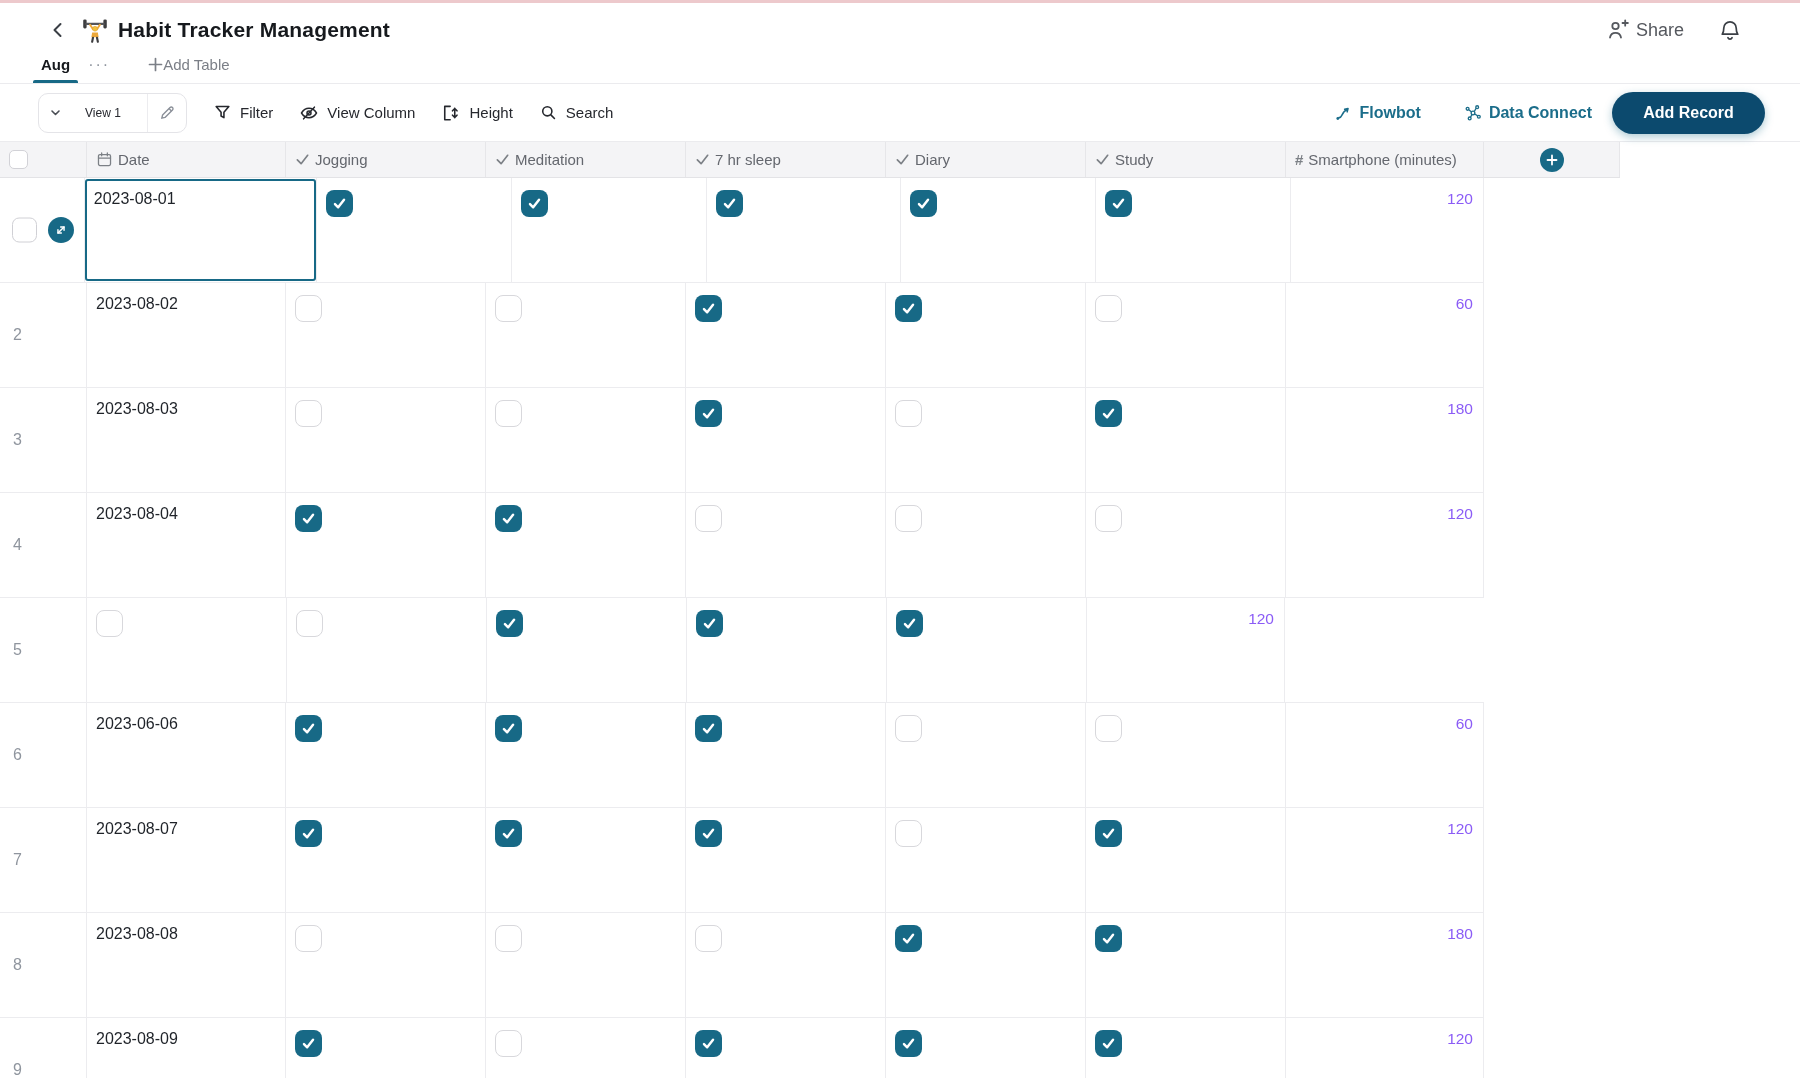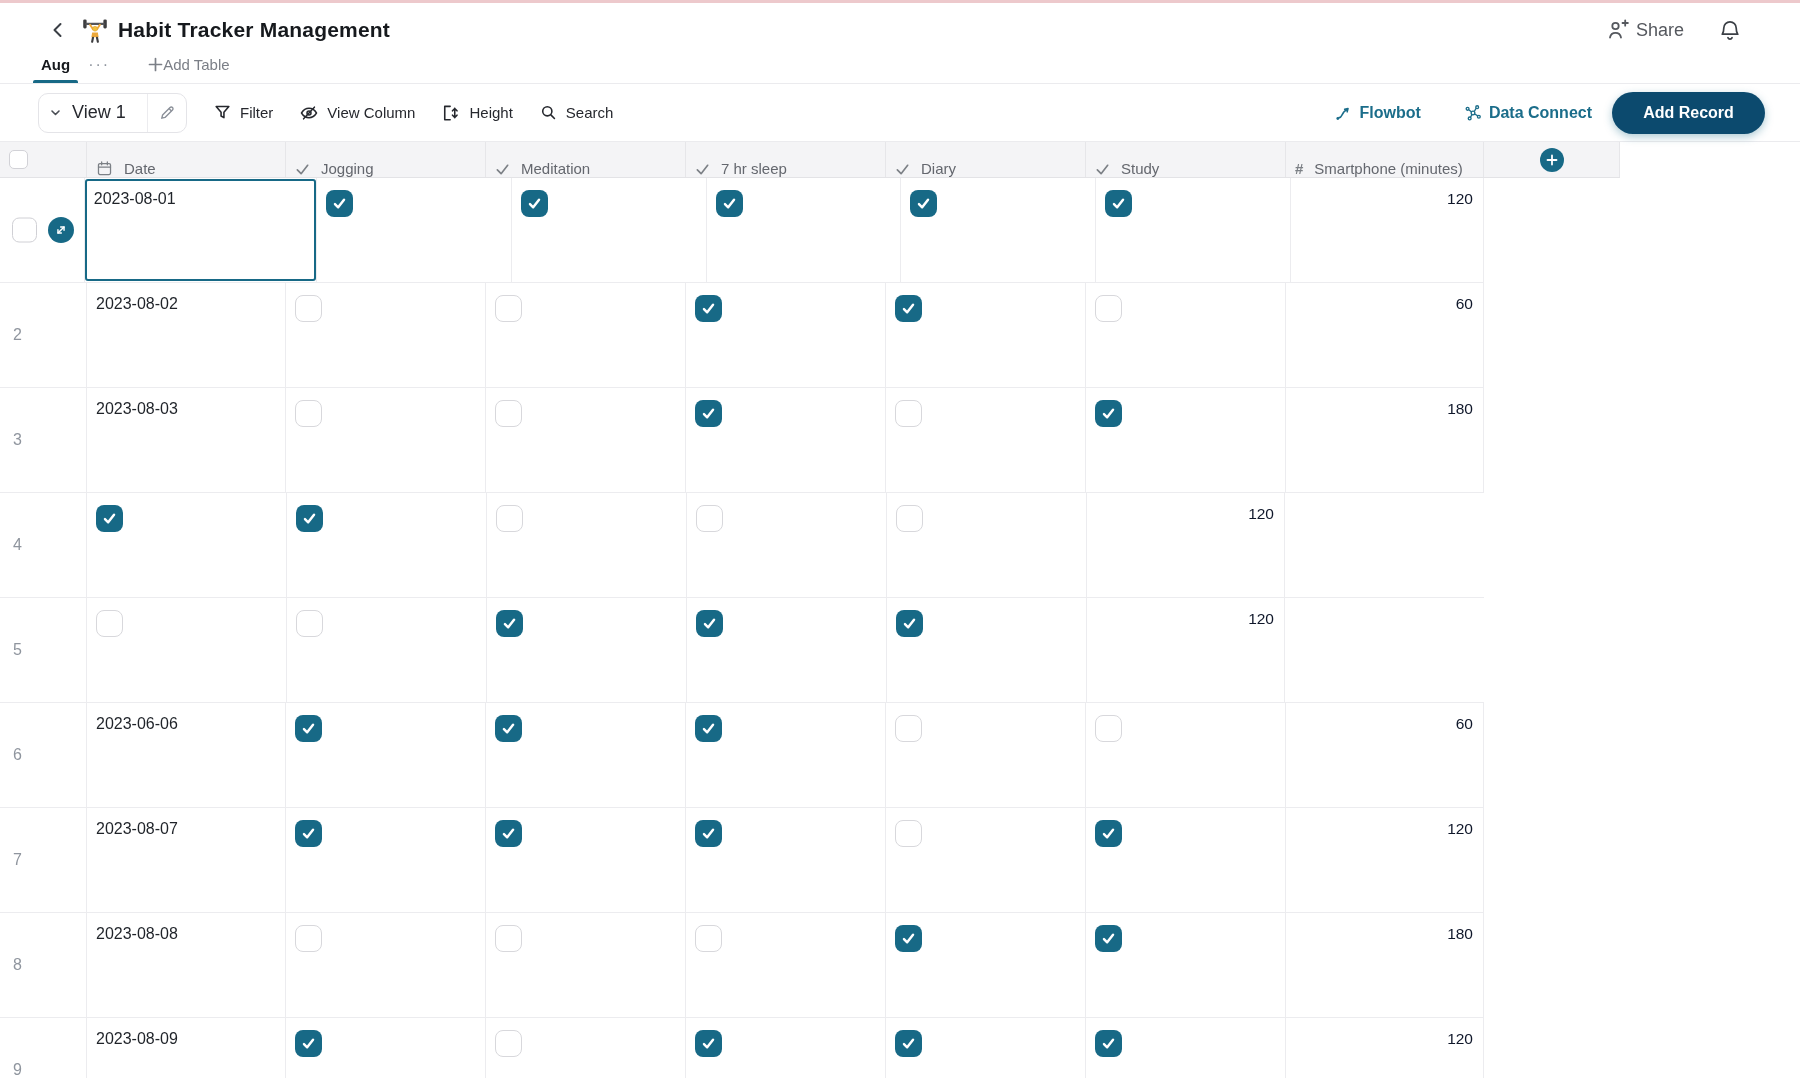--- a/index.html
+++ b/index.html
@@ -20,53 +20,53 @@
   
   .tab-bar { height:38px; display:flex; align-items:center; padding-left:33px; border-bottom:1px solid #ebebee; position:relative; }
   .tab-active { position:relative; height:100%; display:flex; align-items:center; padding:0 8px; font-size:15px; font-weight:bold; color:#16191d; cursor:pointer; }
   .tab-underline { position:absolute; left:0; right:0; bottom:0; height:3px; background:#176986; border-radius:2px 2px 0 0; }
   .tab-more { margin-left:10px; color:#8f959e; font-size:16px; letter-spacing:2px; cursor:pointer; }
   .add-table { margin-left:38px; display:flex; align-items:center; color:#7b7f87; font-size:15px; cursor:pointer; }
 
   
   .toolbar { height:58px; display:flex; align-items:center; border-bottom:1px solid #ebebee; padding-left:38px; }
   .view-box { width:149px; height:40px; border:1px solid #e4e4e8; border-radius:10px; display:flex; align-items:center; padding:0 0 0 10px; cursor:pointer; }
-  .view-box .vb-label { font-size:18px; color:#26282e; margin-left:10px; flex:1; }
+  .view-box .vb-label { font-size:12px; color:#26282e; margin-left:23px; flex:1; }
   .vb-divider { width:1px; height:100%; background:#ececef; }
   .vb-pencil { width:38px; height:100%; display:flex; align-items:center; justify-content:center; }
   .tool-item { display:flex; align-items:center; gap:8px; font-size:15px; color:#26282e; margin-left:26px; cursor:pointer; }
   .toolbar-right { margin-left:auto; display:flex; align-items:center; margin-right:35px; }
   .teal-item { display:flex; align-items:center; gap:6px; font-size:16px; font-weight:bold; color:#1b6d8a; cursor:pointer; margin-left:42px; }
   .add-record { margin-left:20px; width:153px; height:42px; border-radius:21px; background:#0c4a6e; color:#fff;
     font-size:16px; font-weight:bold; display:flex; align-items:center; justify-content:center; cursor:pointer;
     box-shadow:0 3px 8px rgba(23,105,134,.35); border:none; font-family:inherit; }
 
   
   .grid-header { display:flex; height:36px; width:1620px; background:#f4f4f6; border-bottom:1px solid #e3e3e6; }
   .selall-cell { width:87px; border-right:1px solid #e6e6e9; display:flex; align-items:center; padding-left:9px; }
   .selall-box { width:19px; height:19px; border:1.5px solid #d2d2d7; border-radius:5px; background:#fff; cursor:pointer; }
-  .col-h { display:flex; align-items:flex-end; gap:11px; padding-left:9px; color:#64676e; font-size:15px; border-right:1px solid #e6e6e9; overflow:hidden; white-space:nowrap; }
+  .col-h { display:flex; align-items:center; gap:5px; padding-left:9px; color:#64676e; font-size:15px; border-right:1px solid #e6e6e9; overflow:hidden; white-space:nowrap; }
   .col-h .hash { font-size:15px; color:#7c8086; font-weight:bold; }
   .plus-cell { width:136px; display:flex; align-items:center; justify-content:center; }
   .plus-circle { width:24px; height:24px; border-radius:50%; background:#176986; display:flex; align-items:center; justify-content:center; cursor:pointer; }
 
   .grid-body .row { display:flex; height:105px; width:1484px; border-bottom:1px solid #ececef; background:#fff; }
   .gutter { width:87px; border-right:1px solid #ececef; position:relative; }
   .rownum { position:absolute; left:13px; top:50%; transform:translateY(-50%); color:#8f959e; font-size:16px; }
   .row-checkbox { position:absolute; left:12px; top:50%; transform:translateY(-50%); width:25px; height:25px;
     border:1.5px solid #d0d0d5; border-radius:7px; background:#fff; cursor:pointer; }
   .expand-btn { position:absolute; left:48px; top:50%; transform:translateY(-50%); width:26px; height:26px;
     border-radius:50%; background:#176986; display:flex; align-items:center; justify-content:center; cursor:pointer; }
   .cell { border-right:1px solid #ececef; position:relative; }
   .cell.date-cell { padding:12px 8px 0 9px; font-size:16px; color:#1f2329; }
   .sel-ring { position:absolute; left:0; right:0; top:1px; bottom:1px; border:2px solid #176986; border-radius:3px; pointer-events:none; }
   .cb { position:absolute; left:9px; top:12px; width:27px; height:27px; border-radius:8px; cursor:pointer;
     border:1.5px solid #d8d8dc; background:#fff; display:flex; align-items:center; justify-content:center; }
   .cb.checked { border:none; background:#176986; }
-  .cell.num-cell { padding:12px 10px 0 0; font-size:15.5px; color:#0f172a; text-align:right; }
+  .cell.num-cell { padding:12px 10px 0 0; font-size:15.5px; color:#8b5cf6; text-align:right; }
 </style>
 </head>
 <body>
 
 <div class="top-strip"></div>
 
 <div class="app-header">
   <span class="back-btn">
     <svg width="20" height="20" viewBox="0 0 20 20" fill="none" stroke="#3a3f45" stroke-width="2" stroke-linecap="round" stroke-linejoin="round">
         <path d="M12.5 4 6.5 10l6 6"></path>
@@ -375,20 +375,21 @@
             </svg>
           </span>
         </span>
       </div>
       <div class="cell num-cell" style="width: 198px;"><span>180</span></div>
     </div>
     <div class="row">
       <div class="gutter">
         <span class="rownum">4</span>
       </div>
+      <div class="cell date-cell" style="width: 199px;"><span>2023-08-04</span></div>
       <div class="cell" style="width: 200px;">
         <span class="cb checked">
           <span style="display:inline-flex">
             <svg width="17" height="17" viewBox="0 0 18 18" fill="none" stroke="#fff" stroke-width="2.6" stroke-linecap="round" stroke-linejoin="round">
               <path d="M4.2 9.6 7.6 13 13.8 5"></path>
             </svg>
           </span>
         </span>
       </div>
       <div class="cell" style="width: 200px;">

